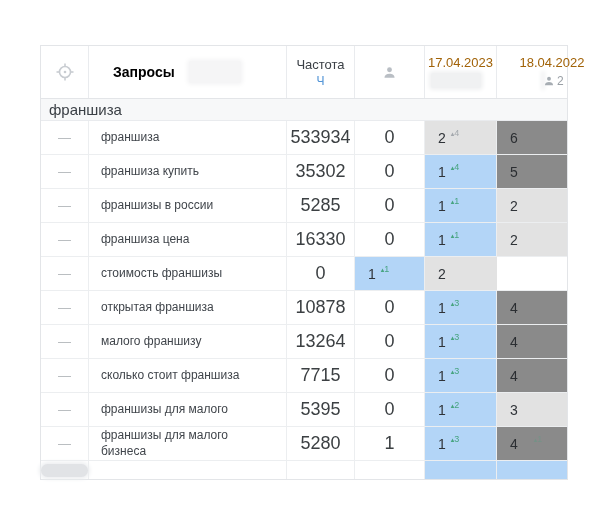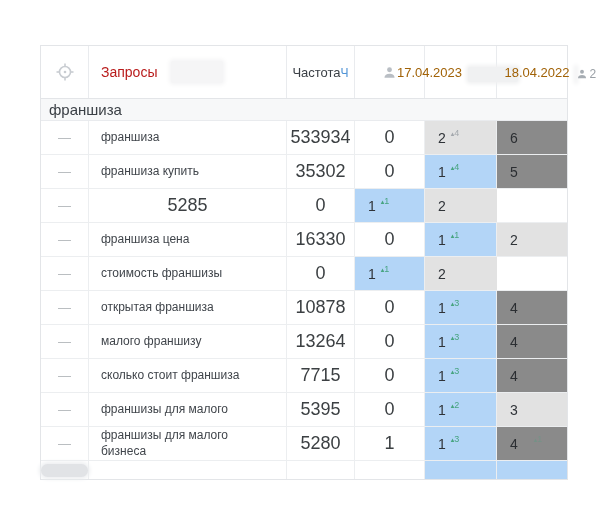--- a/index.html
+++ b/index.html
@@ -8,27 +8,27 @@
     font-family:"Liberation Sans","DejaVu Sans",sans-serif;
     -webkit-font-smoothing:antialiased;
   }
   .table{
     position:absolute;left:40px;top:45px;width:528px;
     border:1px solid #e3e5e8;box-sizing:border-box;background:#fff;
   }
   .grid{display:grid;grid-template-columns:48px 198px 68px 70px 72px 70px;}
   .thead{height:52px;border-bottom:1px solid #e3e5e8;}
   .th{
-    border-right:1px solid #e9ebee;display:flex;flex-direction:row;
+    border-right:1px solid #e9ebee;display:flex;flex-direction:column;
     align-items:center;justify-content:center;color:#3b4046;font-size:13px;
     box-sizing:border-box;position:relative;
   }
   .th:last-child{border-right:none;margin-left:40px;}
   .th-queries{flex-direction:row;justify-content:flex-start;padding-left:12px;gap:14px;}
-  .queries-label{font-weight:normal;font-size:14px;color:#b91c1c;}
+  .queries-label{font-weight:bold;font-size:14px;color:#000000;margin-left:12px;}
   .freq-type{color:#4f93d6;font-size:12px;margin-top:2px;}
   .date-label{font-size:13px;color:#a16207;line-height:1;}
   .redact{
     background:#f0f1f2;border-radius:2px;
     box-shadow:0 0 4px 2px #f0f1f2;
   }
   .redact-queries{width:52px;height:22px;background:#f5f5f6;box-shadow:0 0 4px 2px #f5f5f6;}
   .date-sub{display:flex;align-items:center;width:100%;padding:0 6px;box-sizing:border-box;margin-top:4px;height:15px;}
   .redact-date{width:50px;height:15px;}
   .hdr-users{margin-left:auto;display:flex;align-items:center;gap:2px;color:#9aa0a6;font-size:12px;}
@@ -159,20 +159,21 @@
     <div class="cell c-pos c-prev bg-darkgray">
       <span class="pos">5</span>
 
     </div>
   </div>
 
   <div class="grid row">
     <div class="cell c-target">
           <span class="dash">—</span>
         </div>
+    <div class="cell c-query"><span>франшизы в россии</span></div>
     <div class="cell c-freq">5285</div>
     <div class="cell c-user">0</div>
     <div class="cell c-pos c-cur bg-blue">
       <span class="pos">1</span>
       <span class="chg chg-green"><span class="arr">▴</span><span class="num">1</span></span>
     </div>
     <div class="cell c-pos c-prev bg-lightgray">
       <span class="pos">2</span>
 
     </div>

